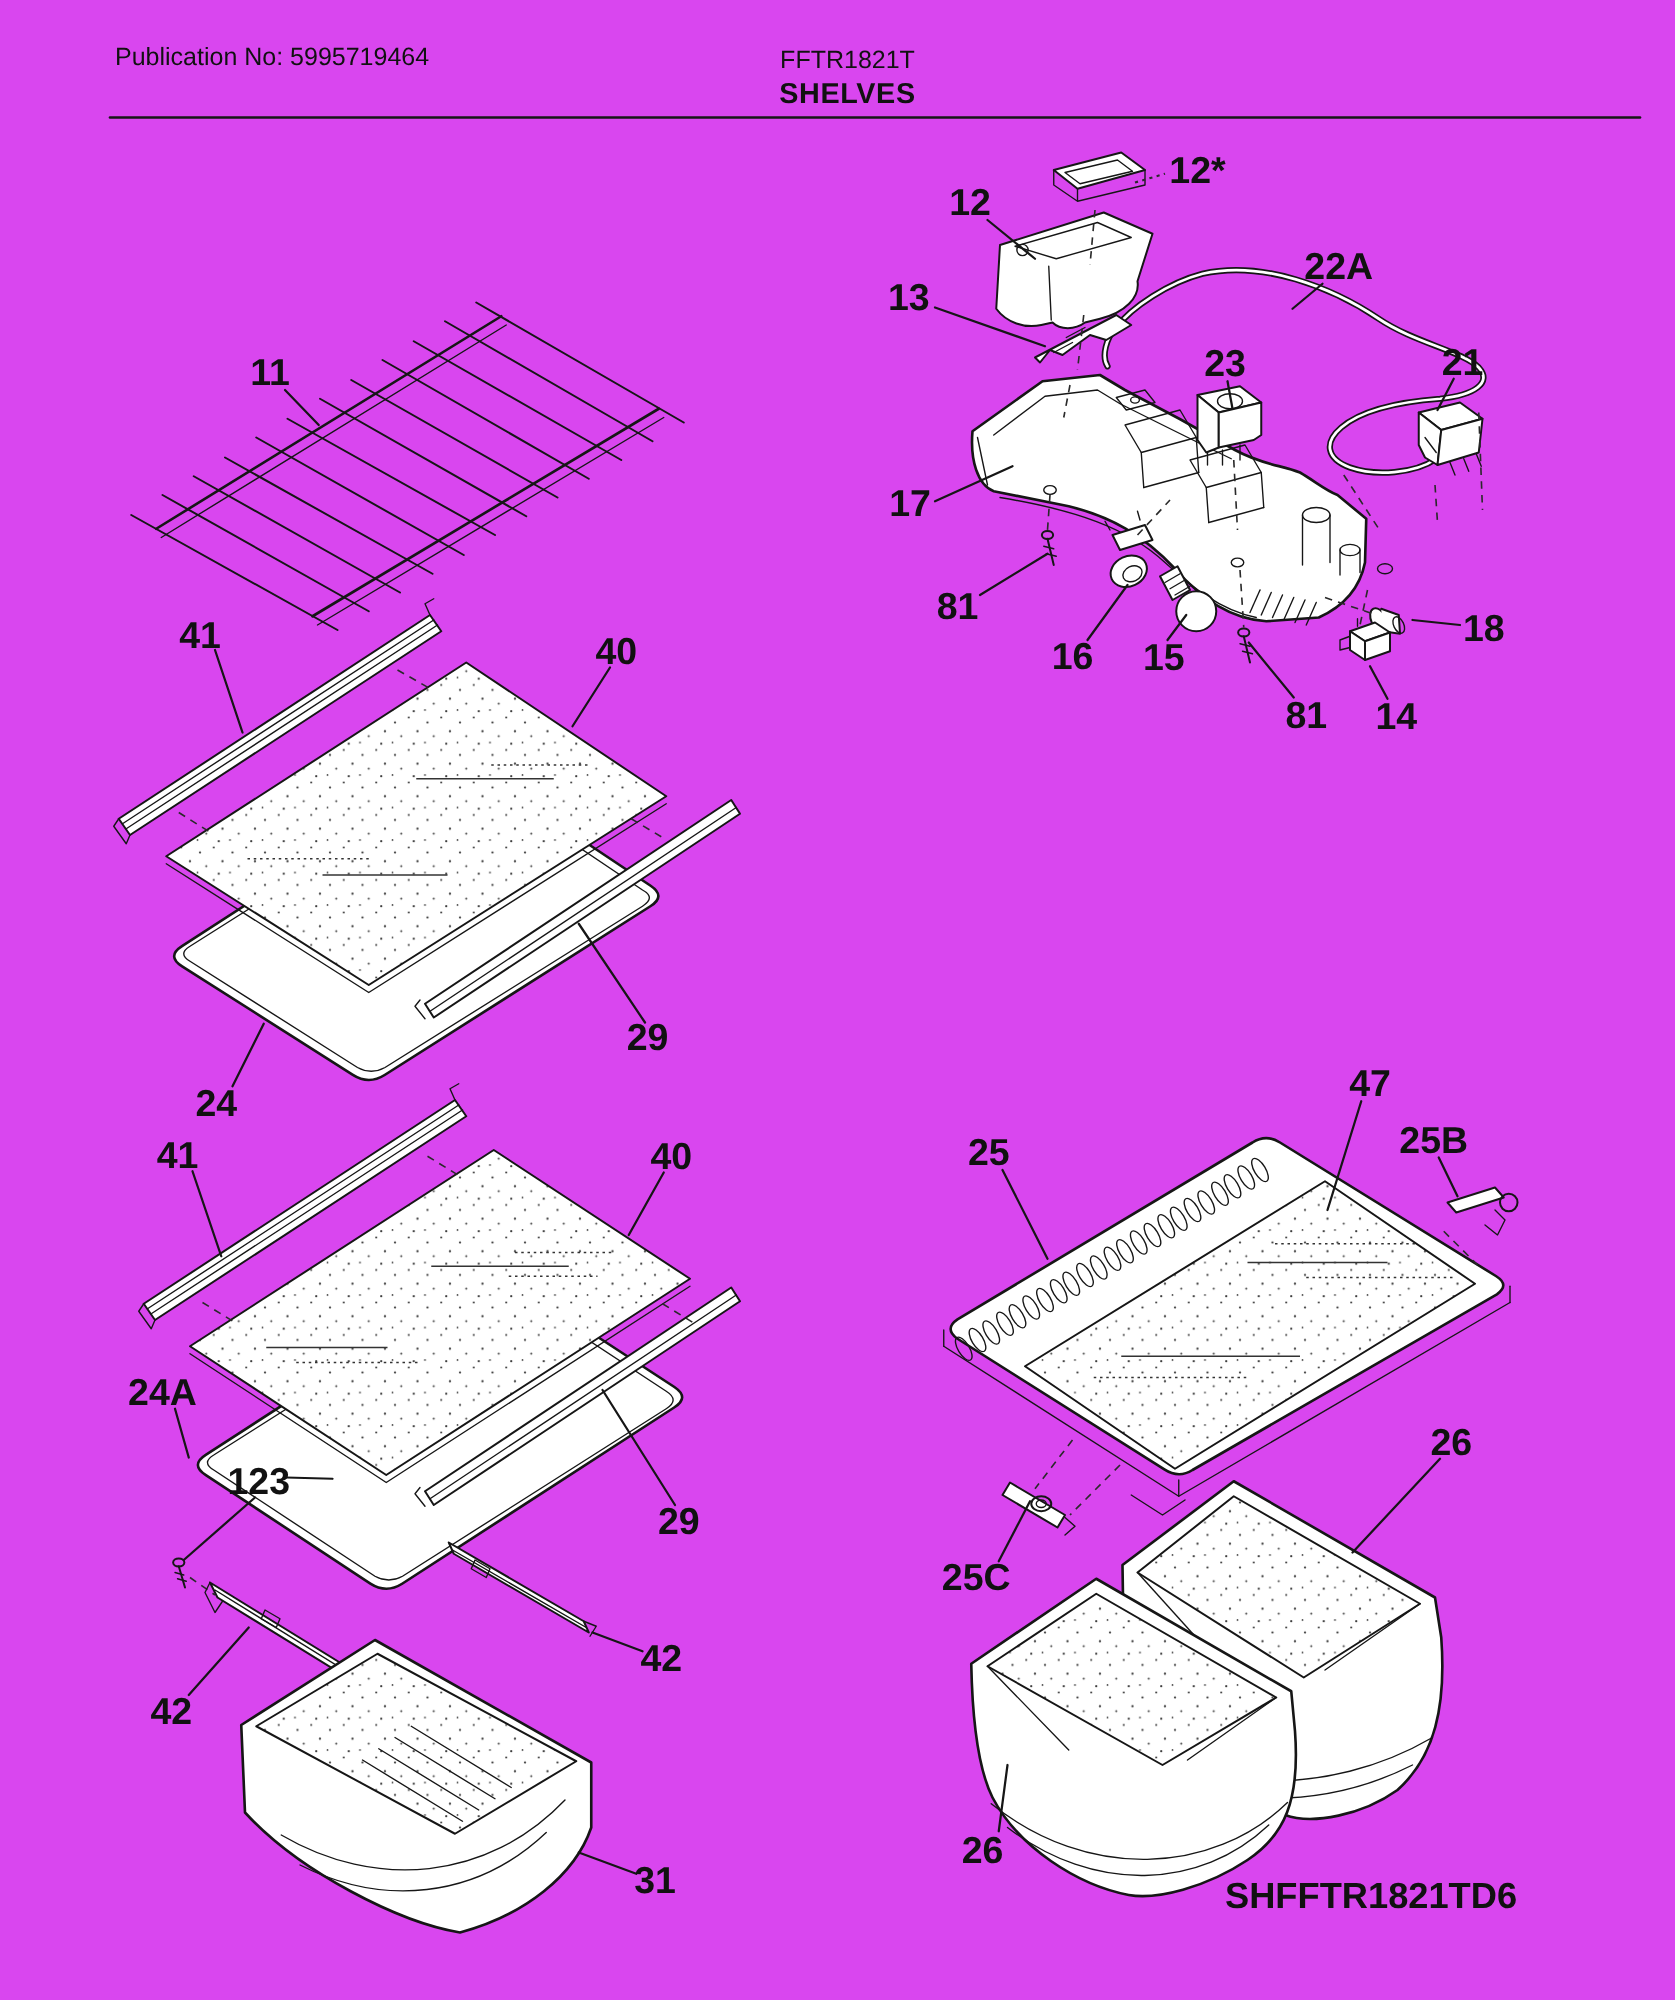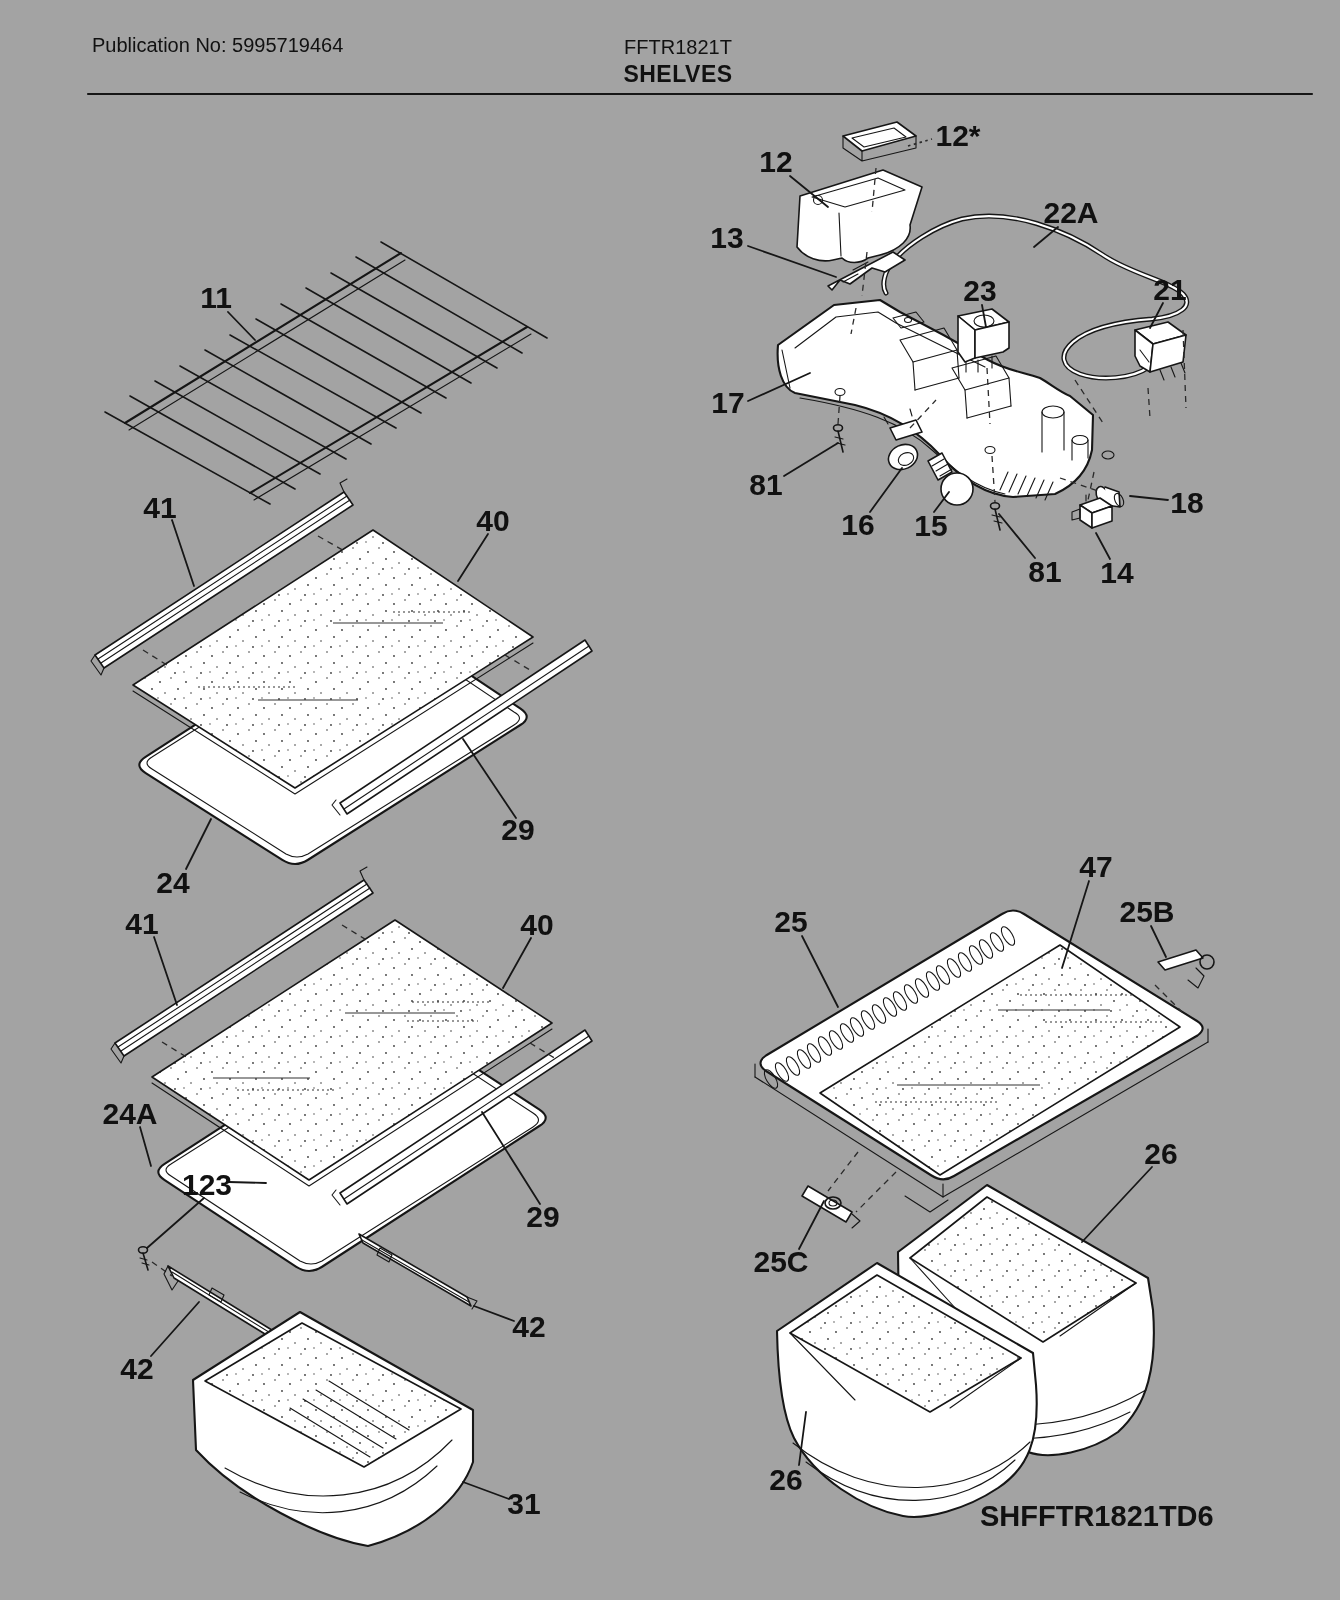--- a/index.html
+++ b/index.html
@@ -1,16 +1,16 @@
 <!DOCTYPE html>
 <html><head>
 <meta charset="utf-8">
 <style>
   html,body{margin:0;padding:0;background:#fff;}
-  .page{position:relative;width:1340px;height:1600px;background:#a3a3a3;overflow:hidden;
+  .page{position:relative;width:1340px;height:1600px;background:#d946ef;overflow:hidden;
         font-family:"Liberation Sans",sans-serif;}
   svg{display:block}
   text{stroke:none;fill:#111;}
   .pub{font:20px "Liberation Sans",sans-serif;}
   .model{font:20px "Liberation Sans",sans-serif;text-anchor:middle;}
   .section{font:bold 23px "Liberation Sans",sans-serif;text-anchor:middle;letter-spacing:.5px;}
   .code{font:bold 29px "Liberation Sans",sans-serif;}
   .callout{font:bold 30px "Liberation Sans",sans-serif;text-anchor:middle;}
   .s{stroke:#161616;fill:none;stroke-width:1.6;stroke-linecap:round;stroke-linejoin:round;}
   .s2{stroke-width:2.1;}

